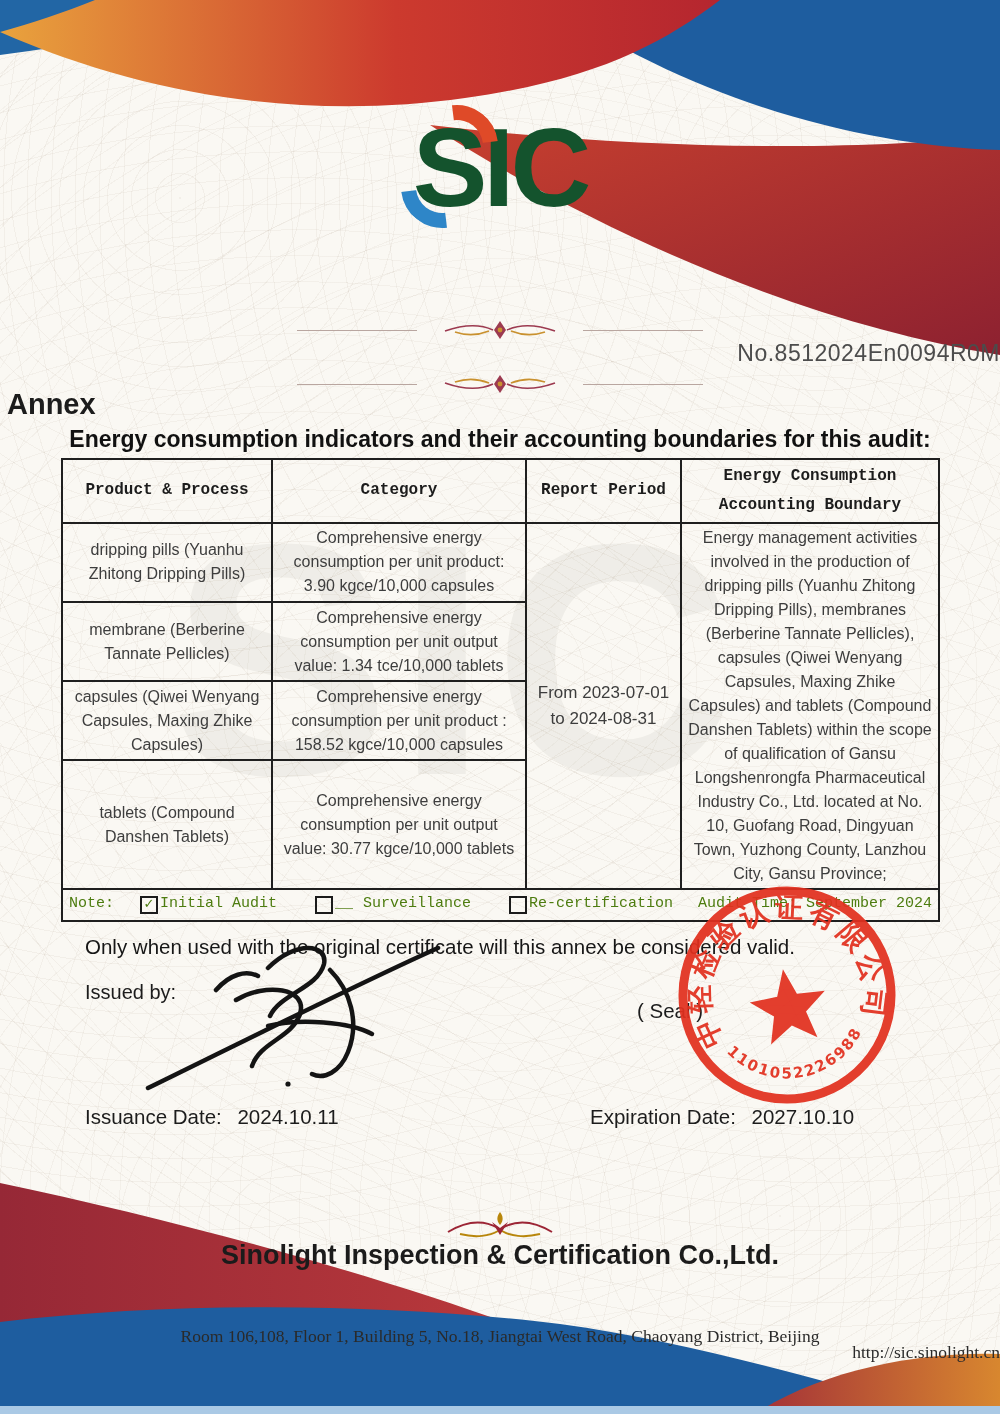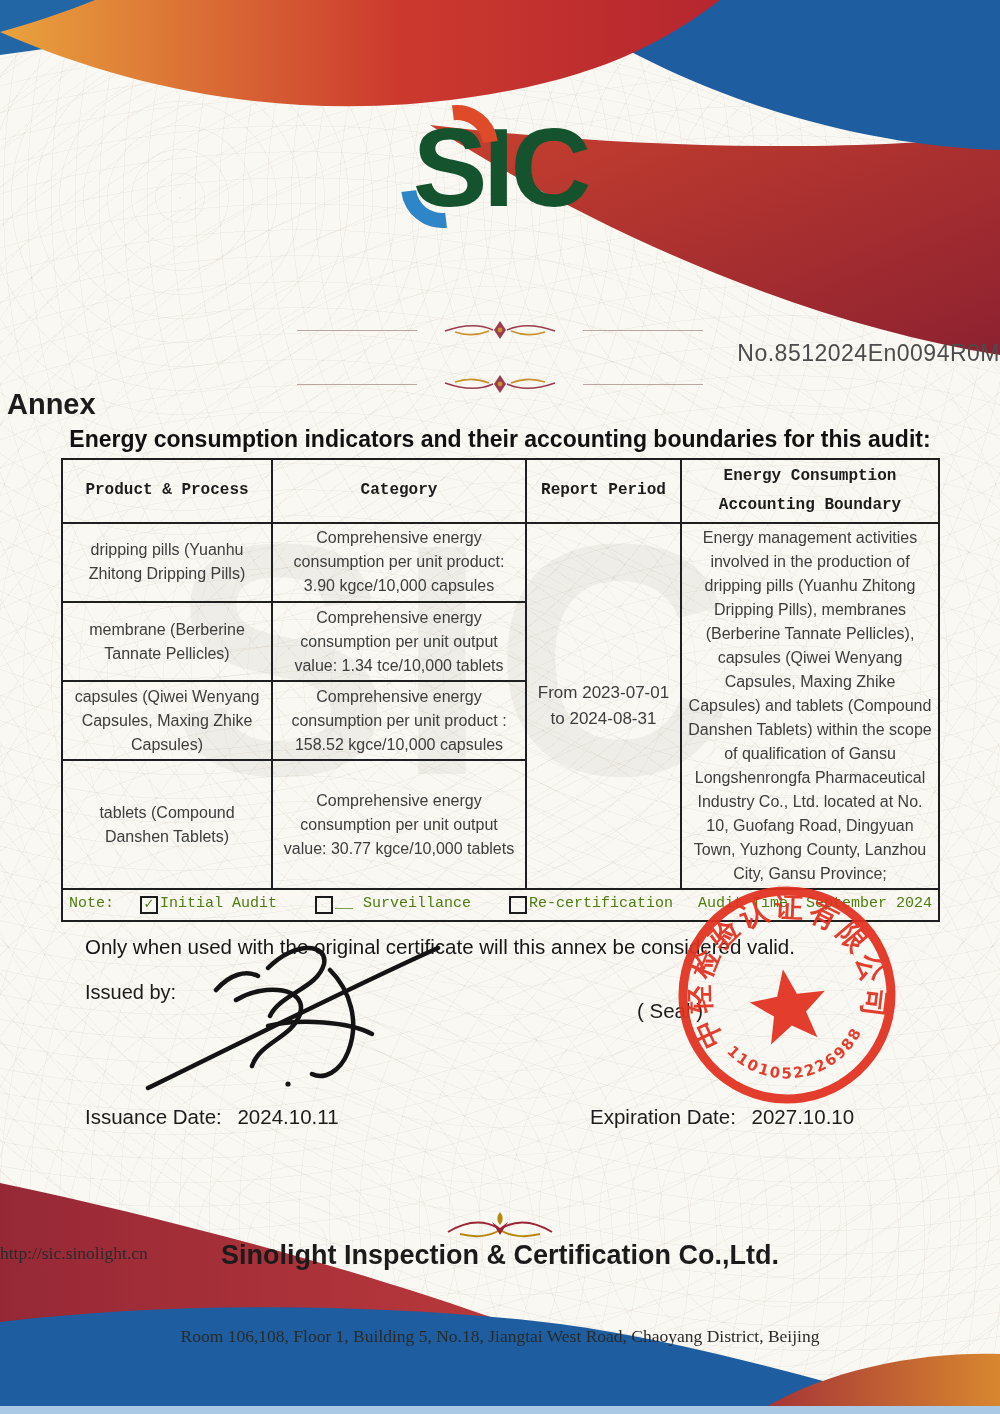--- a/index.html
+++ b/index.html
@@ -72,21 +72,21 @@
 
   .signature{position:absolute;left:118px;top:928px;}
   .seal{position:absolute;left:665px;top:873px;transform:rotate(-9deg);opacity:0.93;}
   .seal text{font-weight:700;}
 
   .footer-ornament{position:absolute;left:0;top:1208px;width:100%;text-align:center;}
   .footer-company{position:absolute;top:1240px;width:100%;text-align:center;
     font-family:Liberation Sans, sans-serif;font-weight:700;font-size:27px;color:#1b1b1b;}
   .footer-address{position:absolute;top:1278px;width:100%;text-align:center;
     font-family:"Liberation Serif",serif;font-size:17.5px;color:#2a2a2a;margin-top:48px;}
-  .footer-url{position:absolute;top:1243px;width:100%;text-align:left;
+  .footer-url{position:absolute;top:1342px;width:100%;text-align:right;
     font-family:"Liberation Serif",serif;font-size:17.5px;color:#2a2a2a;}
 </style>
 </head>
 <body>
 
 <div class="page">
 
   <svg class="decor top" width="1000" height="360" viewBox="0 0 1000 360">
     <defs>
       <linearGradient id="leafG" x1="0" y1="0" x2="1" y2="0">

